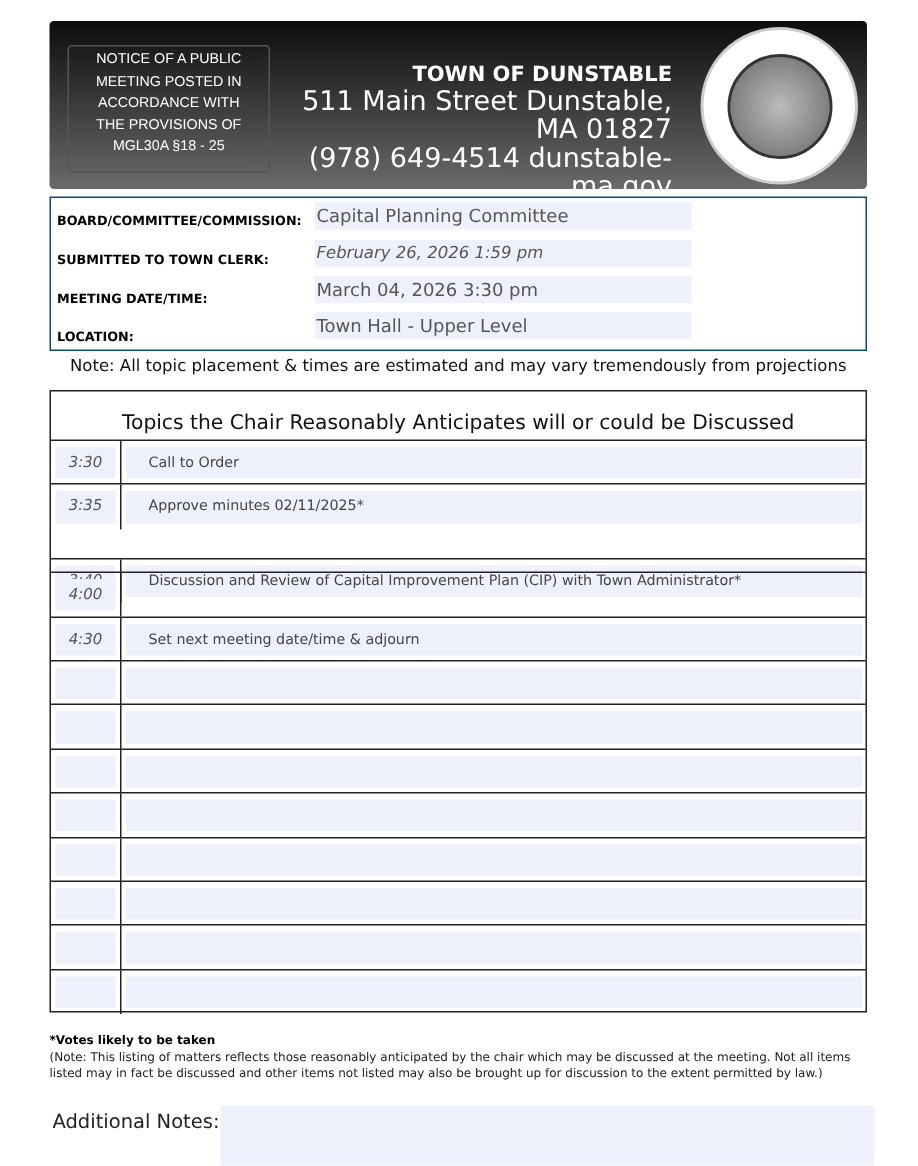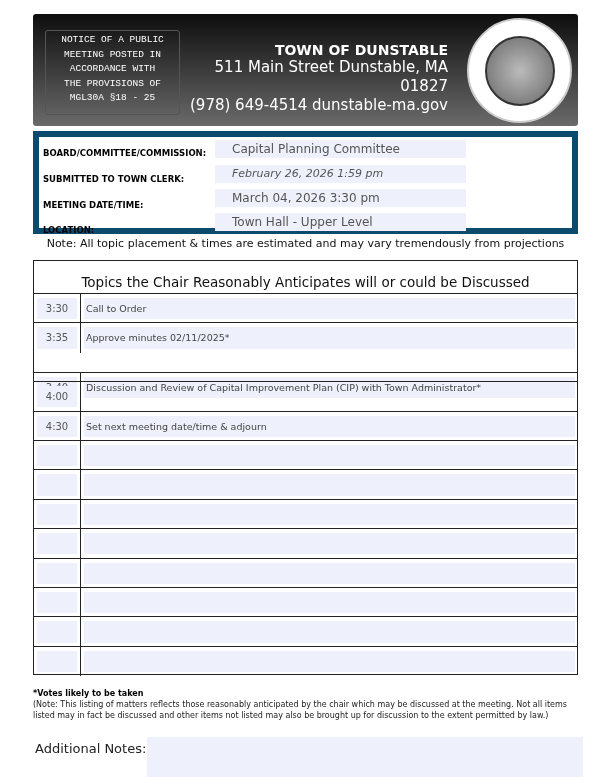--- a/index.html
+++ b/index.html
@@ -1,33 +1,33 @@
 <!DOCTYPE html>
 <html><head>
 <meta charset="utf-8">
 <style>
   body { margin:0; background:#fff; width:612px; height:777px; position:relative; font-family:"DejaVu Sans", sans-serif; overflow:hidden; }
   .header { position:absolute; left:33px; top:14px; width:545px; height:112px; background:linear-gradient(#0d0d0d, #6a6a6a); border-radius:3px; }
-  .notice { position:absolute; left:12px; top:16px; width:135px; height:85px; border:1px solid #555; border-radius:3px; color:#fff; font-family:Liberation Mono, monospace; font-size:9.5px; line-height:14.5px; text-align:center; padding-top:2px; box-sizing:border-box; }
+  .notice { position:absolute; left:12px; top:16px; width:135px; height:85px; border:1px solid #555; border-radius:3px; color:#fff; font-family:Liberation Sans, sans-serif; font-size:9.5px; line-height:14.5px; text-align:center; padding-top:2px; box-sizing:border-box; }
   .town { position:absolute; left:150px; top:28px; width:265px; text-align:right; color:#fff; }
   .town .t { font-weight:bold; font-size:14px; }
-  .town .l { font-size:15px; line-height:19px; }
+  .town .l { font-size:18px; line-height:19px; }
   .seal { position:absolute; left:434px; top:4px; width:105px; height:105px; border-radius:50%; background:#fff; border:2px solid #ccc; box-sizing:border-box; display:flex; align-items:center; justify-content:center; }
   .seal .inner { width:66px; height:66px; border-radius:50%; border:2px solid #333; background:radial-gradient(#bbb, #666); }
-  .info { position:absolute; left:33px; top:131px; width:545px; height:103px; border:6px solid #0c4a6e; box-sizing:border-box; }
+  .info { position:absolute; left:33px; top:131px; width:545px; height:103px; border:1px solid #0c4a6e; box-sizing:border-box; }
   .lbl { position:absolute; left:4px; font-weight:bold; font-size:8.5px; color:#000; }
-  .val { position:absolute; left:176px; width:251px; height:18px; background:#eef1fb; font-size:12px; color:#555; padding-left:17px; line-height:18px; box-sizing:border-box; }
+  .val { position:absolute; left:176px; width:251px; height:18px; background:#eef1fb; font-size:12px; color:#555; padding-left:1px; line-height:18px; box-sizing:border-box; }
   .note { position:absolute; left:33px; top:237px; width:545px; text-align:center; font-size:11px; color:#111; }
   .topics { position:absolute; left:33px; top:260px; width:545px; height:415px; border:1px solid #222; box-sizing:border-box; }
   .topics .title { height:32px; line-height:42px; text-align:center; font-size:13.5px; color:#111; }
   .row { position:absolute; left:0; width:543px; height:29.3px; border-top:1px solid #222; }
-  .row .time { position:absolute; left:0; top:0; width:46px; height:100%; border-right:1px solid #222; font-size:10px; color:#555; text-align:center; line-height:29px; }
+  .row .time { position:absolute; left:0; top:0; width:46px; height:100%; border-right:1px solid #222; font-size:10px; font-style:italic; color:#555; text-align:center; line-height:29px; }
   .row .time .bg { position:absolute; left:3px; top:4px; right:3px; bottom:4px; background:#eef1fb; }
   .row .time span { position:relative; }
-  .row .topic { position:absolute; left:50px; right:2px; top:4px; bottom:4px; background:#eef1fb; font-size:9.5px; color:#444; line-height:21px; padding-left:2px; }
+  .row .topic { position:absolute; left:50px; right:2px; top:4px; bottom:4px; background:#eef1fb; font-size:9.5px; color:#444; line-height:21px; padding-left:15px; }
   .votes { position:absolute; left:33px; top:689px; font-size:8px; font-weight:bold; color:#000; }
   .disc { position:absolute; left:33px; top:700px; width:550px; font-size:8px; line-height:10.5px; color:#222; }
   .addl-lbl { position:absolute; left:35px; top:741px; font-size:13px; color:#222; }
   .addl { position:absolute; left:147px; top:737px; width:436px; height:40px; background:#eef1fb; }
 </style>
 </head>
 <body>
 
 <div class="header">
   <div class="notice">

